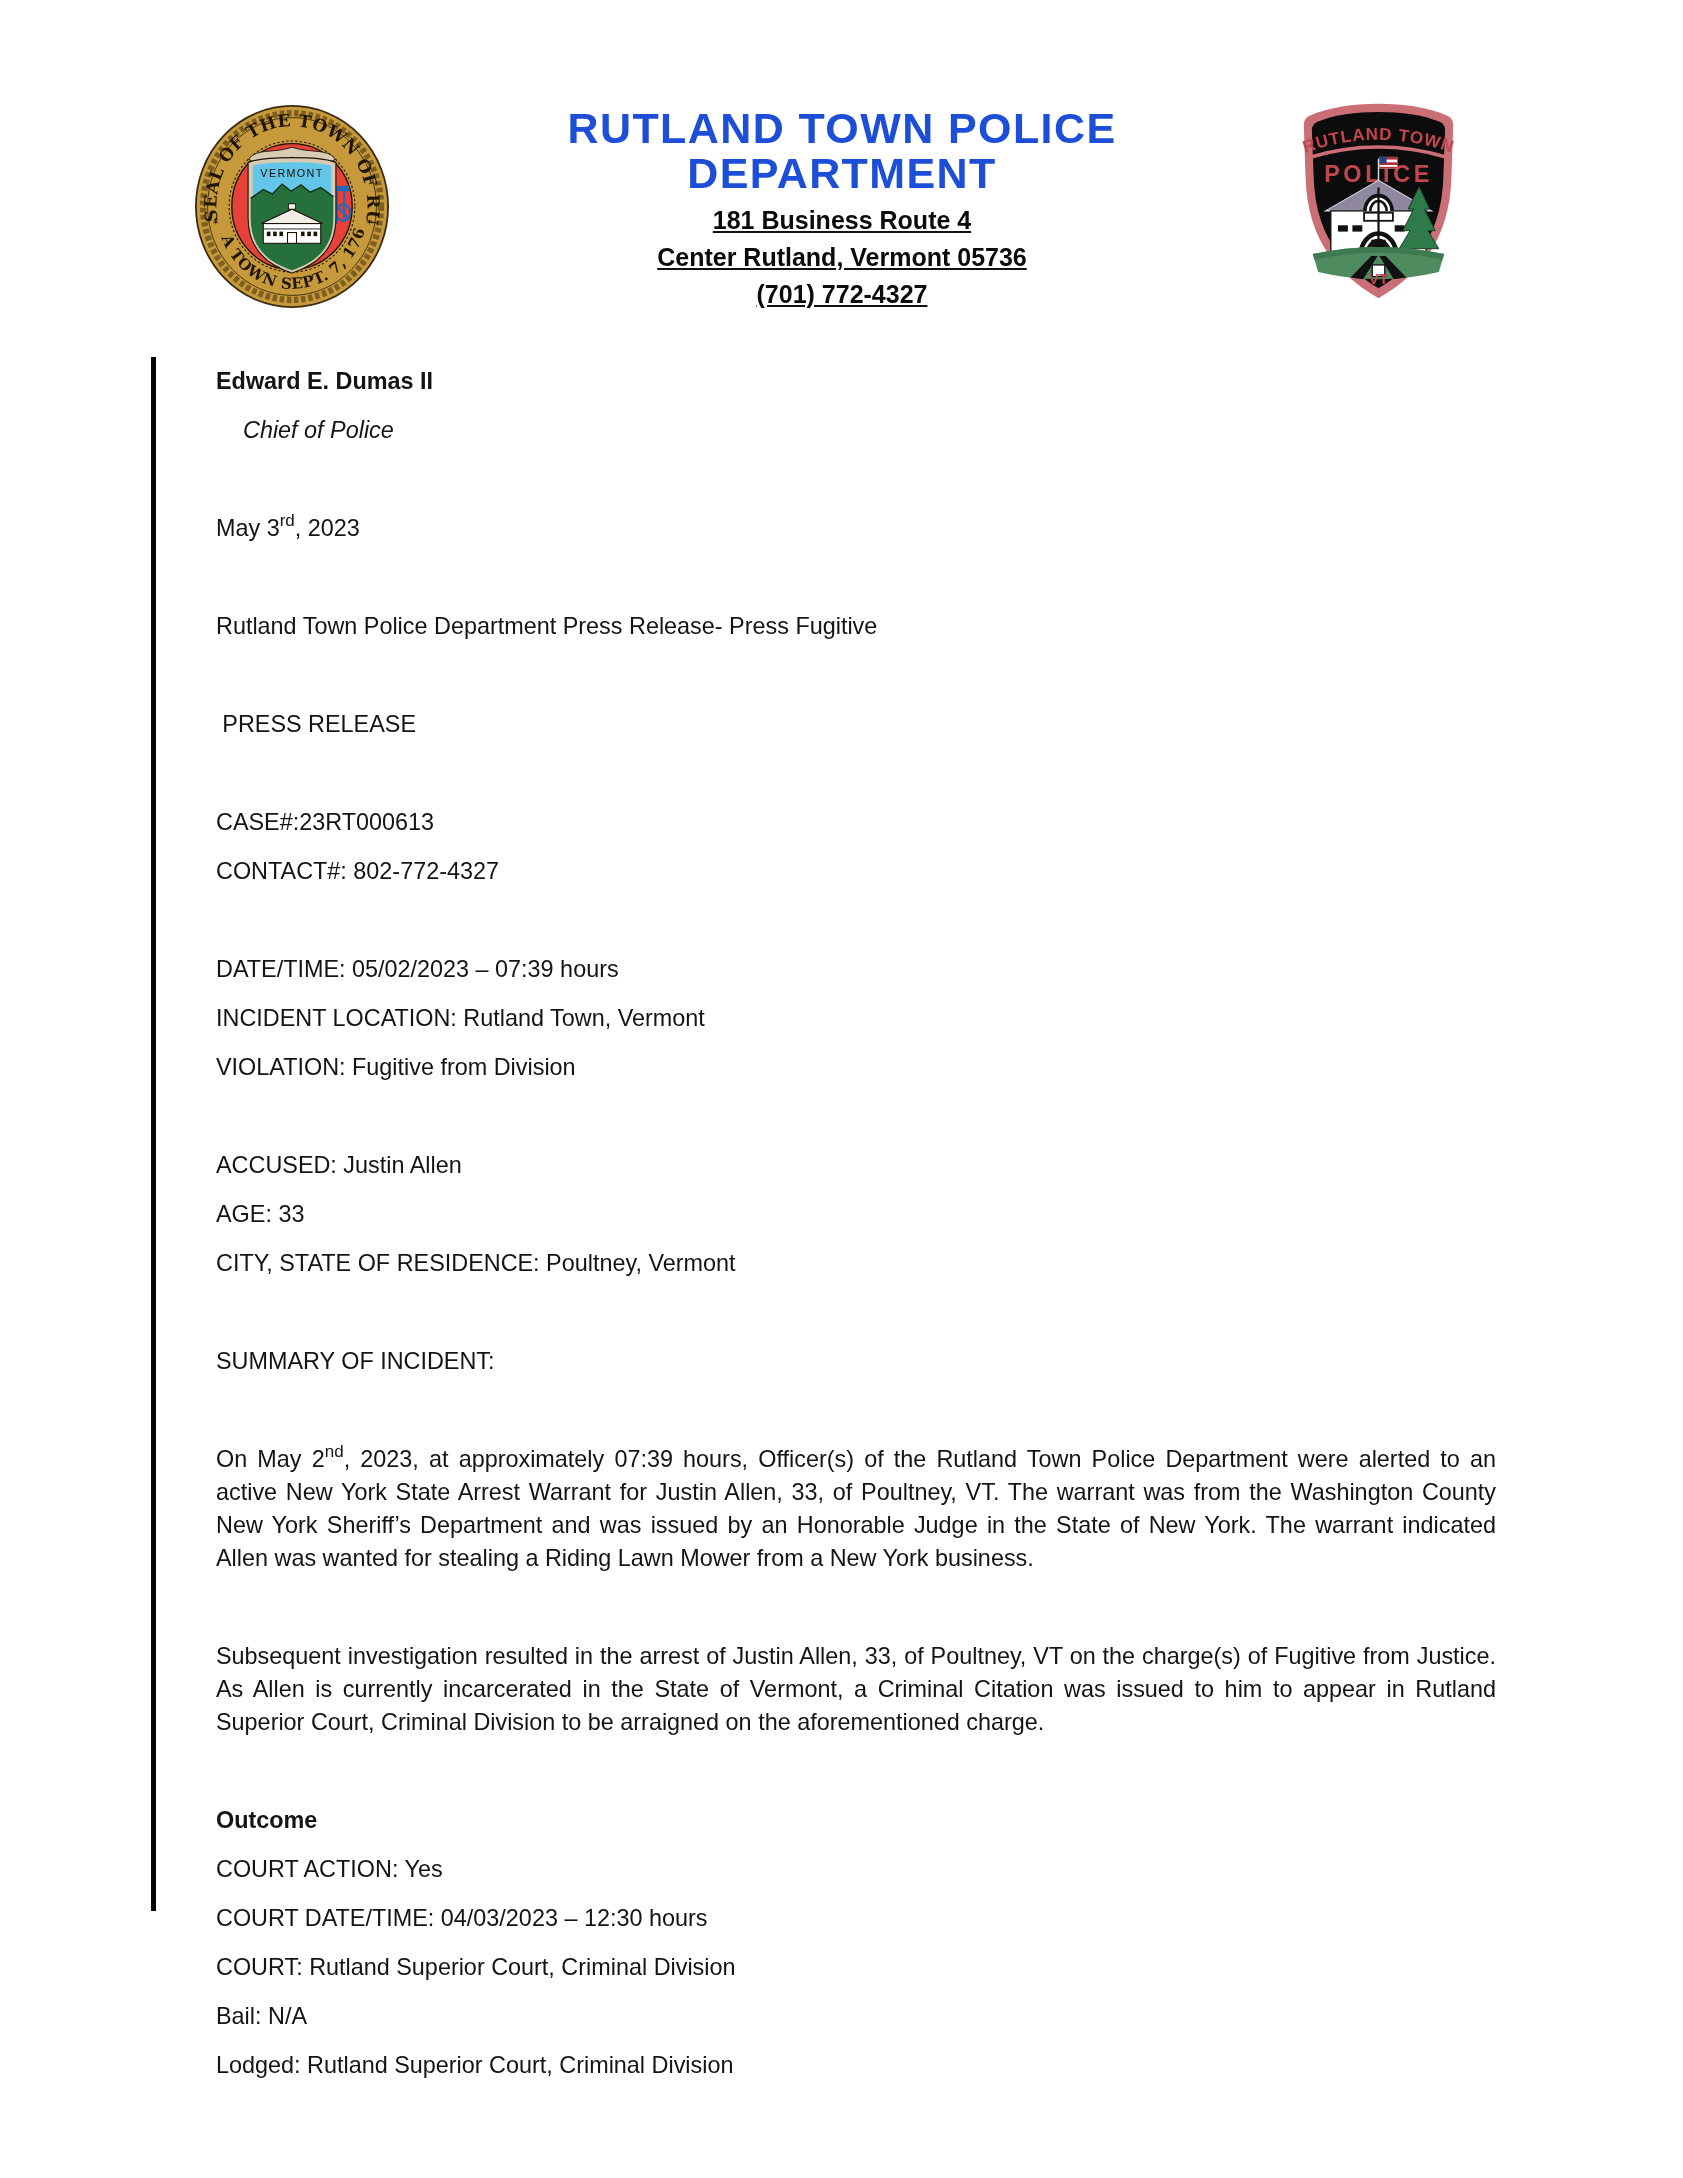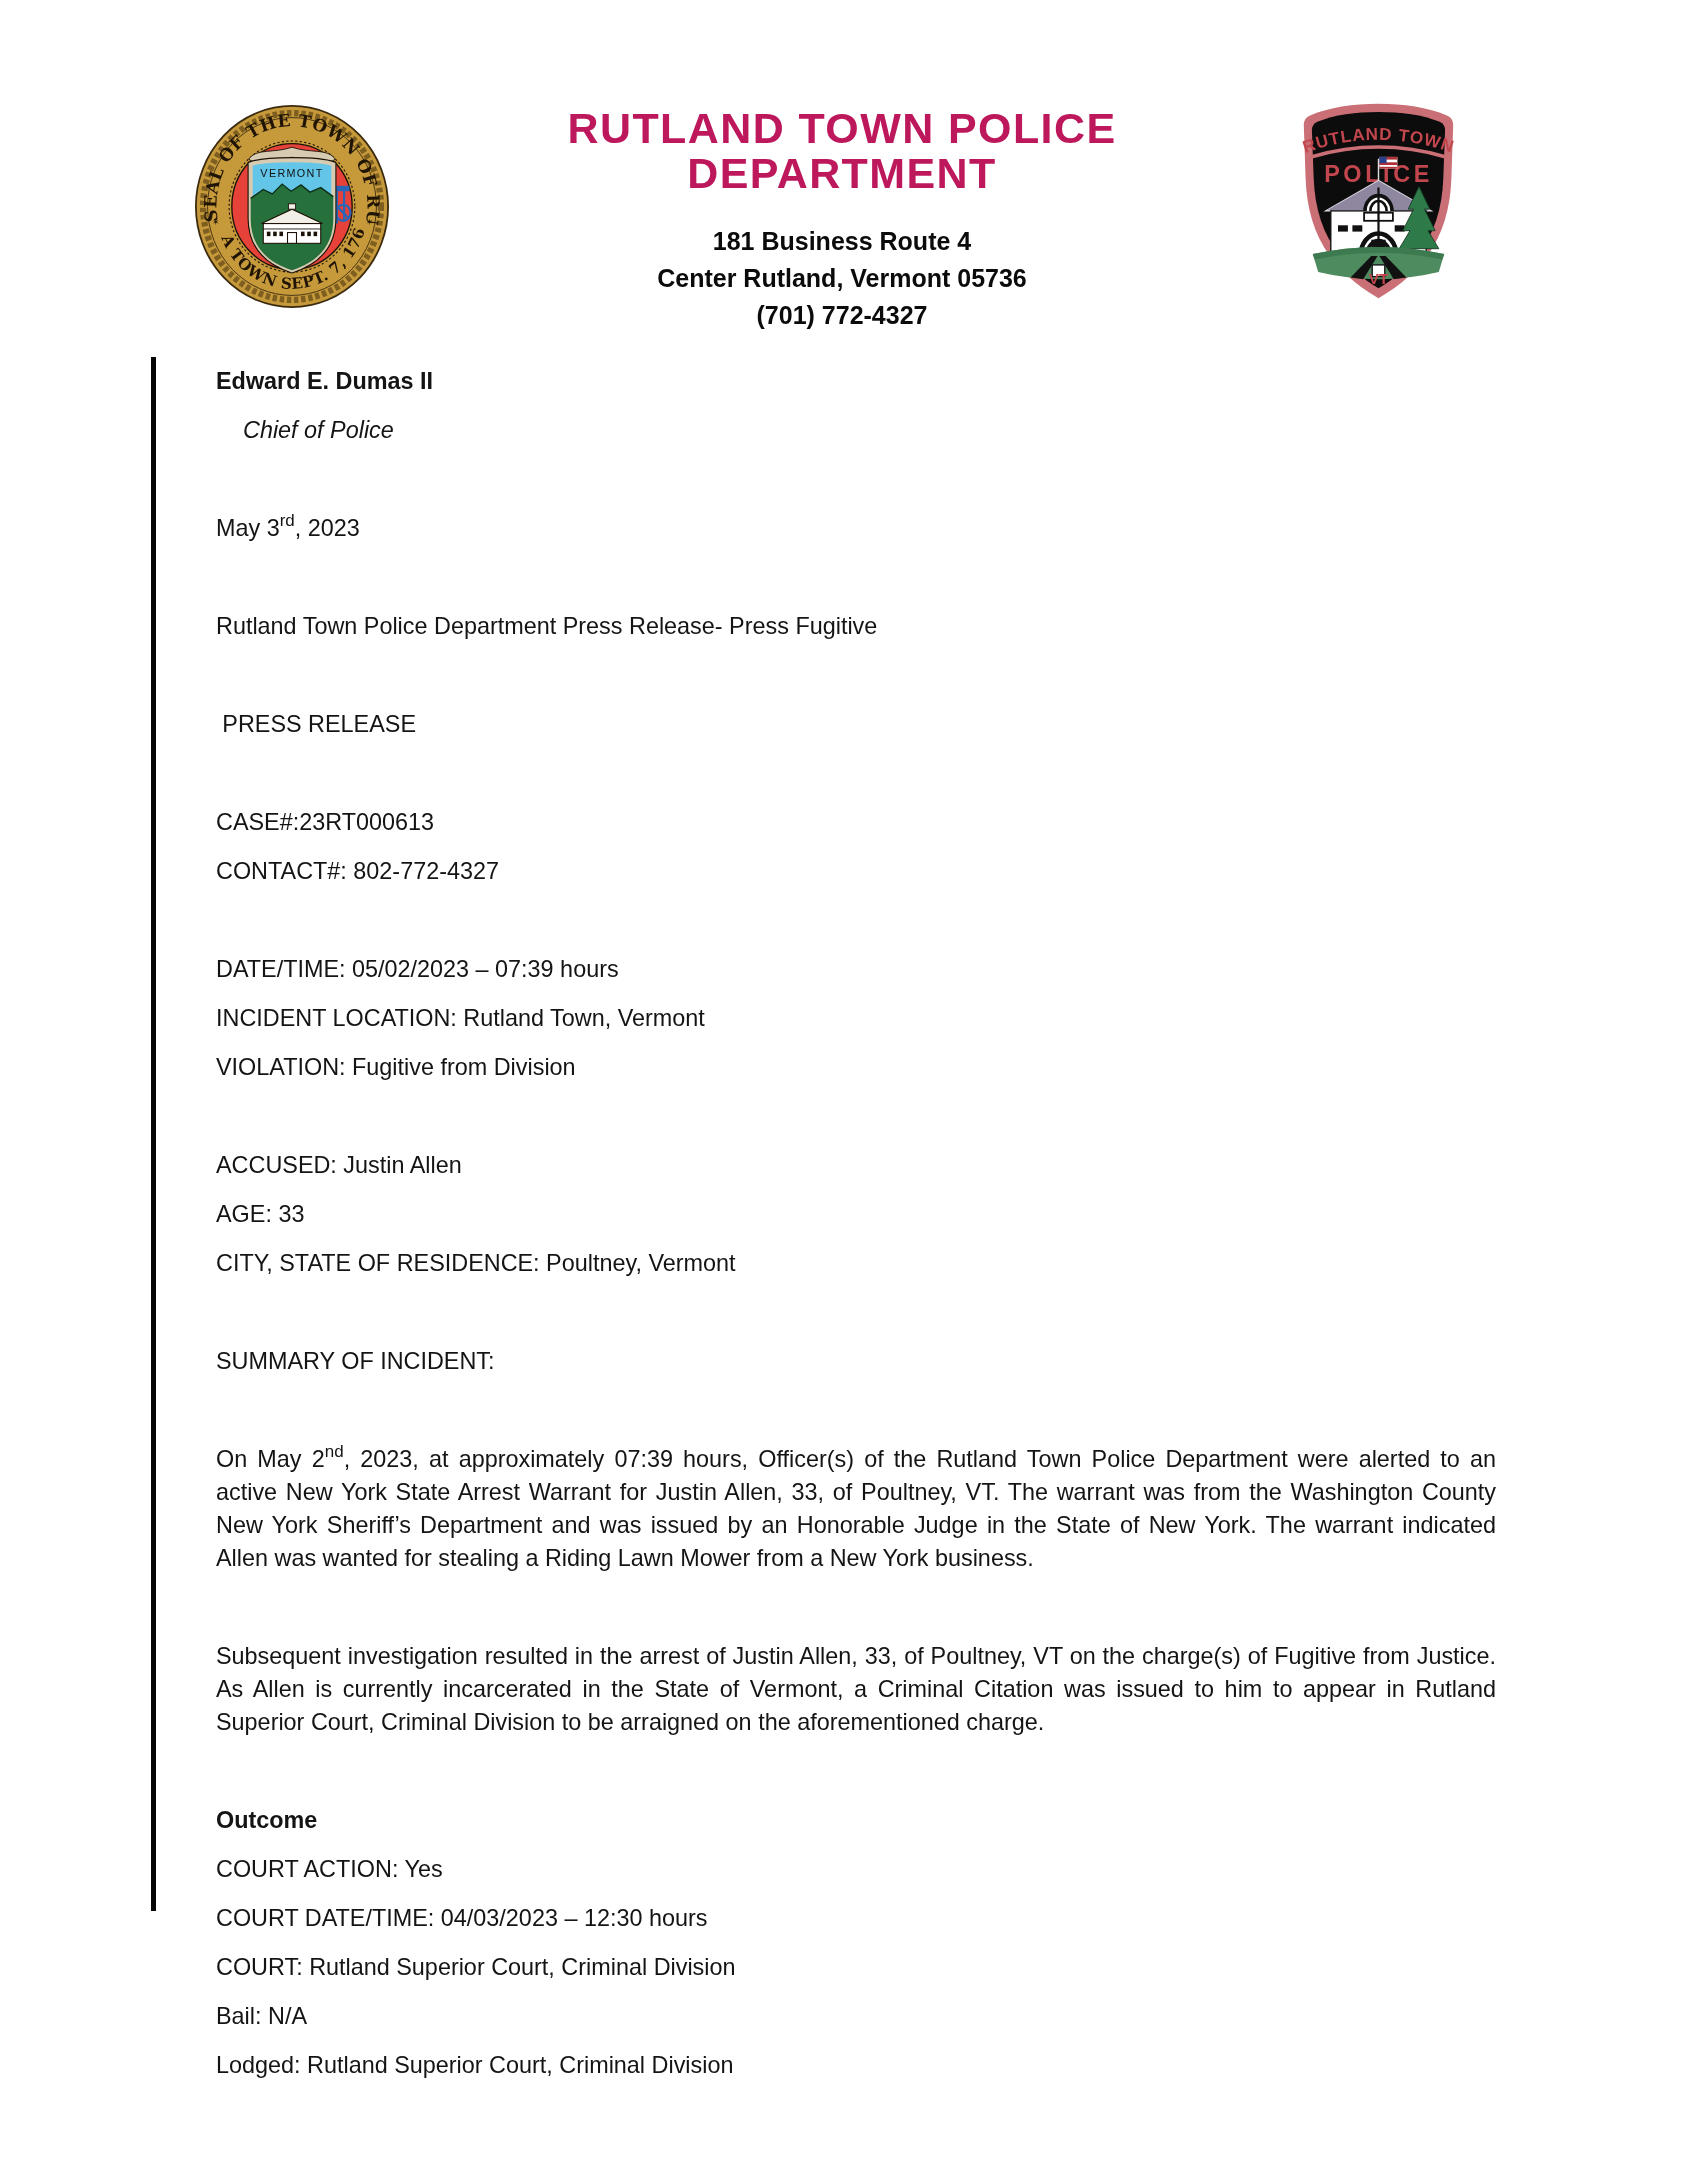--- a/index.html
+++ b/index.html
@@ -3,22 +3,22 @@
 <meta charset="utf-8">
 <style>
   html,body { margin:0; padding:0; background:#ffffff; }
   body { width:1683px; height:2178px; font-family:"Liberation Sans",sans-serif; color:#101010; }
   .page { position:relative; width:1683px; height:2178px; background:#ffffff; overflow:hidden; }
 
   
   .seal-wrap  { position:absolute; left:195px; top:105px; width:194px; height:203px; }
   .patch-wrap { position:absolute; left:1293px; top:101px; width:171px; height:200px; }
   .header-text { position:absolute; left:410px; top:106px; width:864px; text-align:center; }
-  .dept-title { margin:0; font-size:43px; line-height:45px; font-weight:bold; letter-spacing:1.4px; color:#be185d; }
-  .addr-block { margin-top:27px; }
+  .dept-title { margin:0; font-size:43px; line-height:45px; font-weight:bold; letter-spacing:1.4px; color:#1d4ed8; }
+  .addr-block { margin-top:6px;text-decoration:underline; }
   .addr-line  { font-size:25px; font-weight:bold; line-height:37px; color:#0b0b0b; }
 
   
   .v-rule { position:absolute; left:151px; top:357px; width:4.5px; height:1554px; background:#050505; }
 
   
   .content { position:absolute; left:200px; top:349px; width:1312px; font-size:23.4px; line-height:33px; color:#141414; }
   .content p { margin:16px; }
   .gap  { height:33px; }
   .bold { font-weight:bold; }

